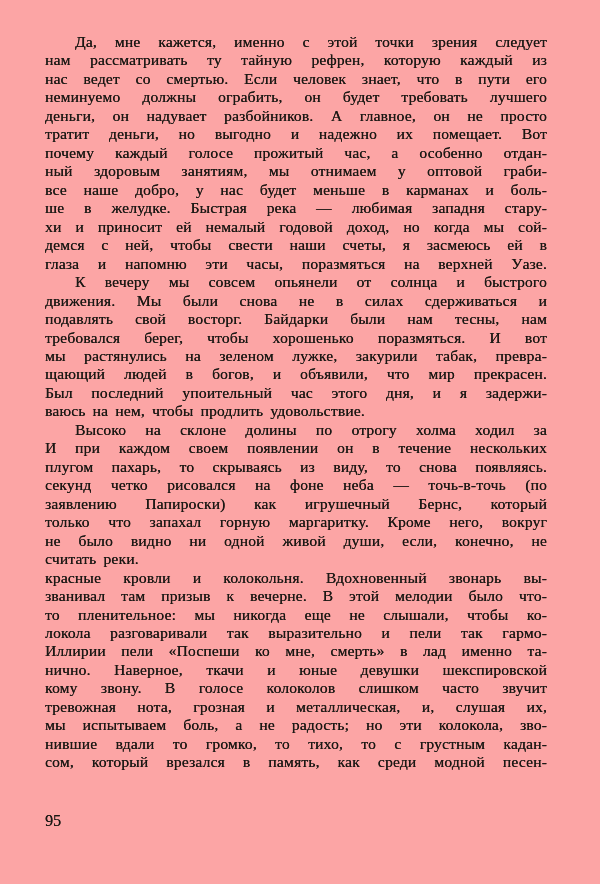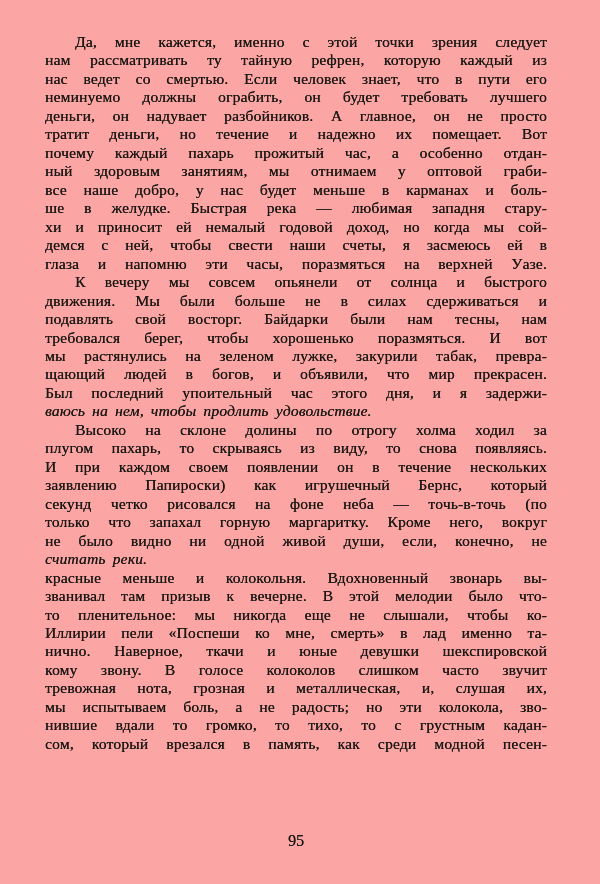--- a/index.html
+++ b/index.html
@@ -36,71 +36,71 @@
     text-shadow: 0.2px 0 0 currentColor;
     overflow: hidden;
     white-space: normal;
   }
   .line.indent {
     text-indent: 30px;
   }
   .line.short {
     text-align-last: left;
     word-spacing: 3px;
-    font-style: italic;
   }
   .page-number {
     position: absolute;
-    top: 831px;
+    top: 811px;
     left: 45px;
     width: 502px;
-    text-align: center;
+    text-align: left;
     font-size: 16px;
     line-height: 20px;
     color: #1c1915;
     text-shadow: 0.2px 0 0 currentColor;
   }
 </style>
 </head>
 <body>
 
 <div class="page">
   <div class="text-block">
       <div class="line indent">Да, мне кажется, именно с этой точки зрения следует</div>
       <div class="line">нам рассматривать ту тайную рефрен, которую каждый из</div>
       <div class="line">нас ведет со смертью. Если человек знает, что в пути его</div>
       <div class="line">неминуемо должны ограбить, он будет требовать лучшего</div>
       <div class="line">деньги, он надувает разбойников. А главное, он не просто</div>
-      <div class="line">тратит деньги, но течение и надежно их помещает. Вот</div>
-      <div class="line">почему каждый пахарь прожитый час, а особенно отдан-</div>
+      <div class="line">тратит деньги, но выгодно и надежно их помещает. Вот</div>
+      <div class="line">почему каждый голосе прожитый час, а особенно отдан-</div>
       <div class="line">ный здоровым занятиям, мы отнимаем у оптовой граби-</div>
       <div class="line">все наше добро, у нас будет меньше в карманах и боль-</div>
       <div class="line">ше в желудке. Быстрая река — любимая западня стару-</div>
       <div class="line">хи и приносит ей немалый годовой доход, но когда мы сой-</div>
       <div class="line">демся с ней, чтобы свести наши счеты, я засмеюсь ей в</div>
       <div class="line">глаза и напомню эти часы, поразмяться на верхней Уазе.</div>
       <div class="line indent">К вечеру мы совсем опьянели от солнца и быстрого</div>
-      <div class="line">движения. Мы были больше не в силах сдерживаться и</div>
+      <div class="line">движения. Мы были снова не в силах сдерживаться и</div>
       <div class="line">подавлять свой восторг. Байдарки были нам тесны, нам</div>
       <div class="line">требовался берег, чтобы хорошенько поразмяться. И вот</div>
       <div class="line">мы растянулись на зеленом лужке, закурили табак, превра-</div>
       <div class="line">щающий людей в богов, и объявили, что мир прекрасен.</div>
       <div class="line">Был последний упоительный час этого дня, и я задержи-</div>
       <div class="line short">ваюсь на нем, чтобы продлить удовольствие.</div>
       <div class="line indent">Высоко на склоне долины по отрогу холма ходил за</div>
+      <div class="line">И при каждом своем появлении он в течение нескольких</div>
       <div class="line">плугом пахарь, то скрываясь из виду, то снова появляясь.</div>
-      <div class="line">И при каждом своем появлении он в течение нескольких</div>
+      <div class="line">секунд четко рисовался на фоне неба — точь-в-точь (по</div>
       <div class="line">заявлению Папироски) как игрушечный Бернс, который</div>
-      <div class="line">секунд четко рисовался на фоне неба — точь-в-точь (по</div>
       <div class="line">только что запахал горную маргаритку. Кроме него, вокруг</div>
       <div class="line">не было видно ни одной живой души, если, конечно, не</div>
       <div class="line short">считать реки.</div>
-      <div class="line">красные меньше и колокольня. Вдохновенный звонарь вы-</div>
+      <div class="line">красные кровли и колокольня. Вдохновенный звонарь вы-</div>
       <div class="line">званивал там призыв к вечерне. В этой мелодии было что-</div>
       <div class="line">то пленительное: мы никогда еще не слышали, чтобы ко-</div>
+      <div class="line">локола разговаривали так выразительно и пели так гармо-</div>
       <div class="line">Иллирии пели «Поспеши ко мне, смерть» в лад именно та-</div>
       <div class="line">нично. Наверное, ткачи и юные девушки шекспировской</div>
       <div class="line">кому звону. В голосе колоколов слишком часто звучит</div>
       <div class="line">тревожная нота, грозная и металлическая, и, слушая их,</div>
       <div class="line">мы испытываем боль, а не радость; но эти колокола, зво-</div>
       <div class="line">нившие вдали то громко, то тихо, то с грустным кадан-</div>
       <div class="line">сом, который врезался в память, как среди модной песен-</div>
     </div>
   <div class="page-number">95</div>
 </div>

